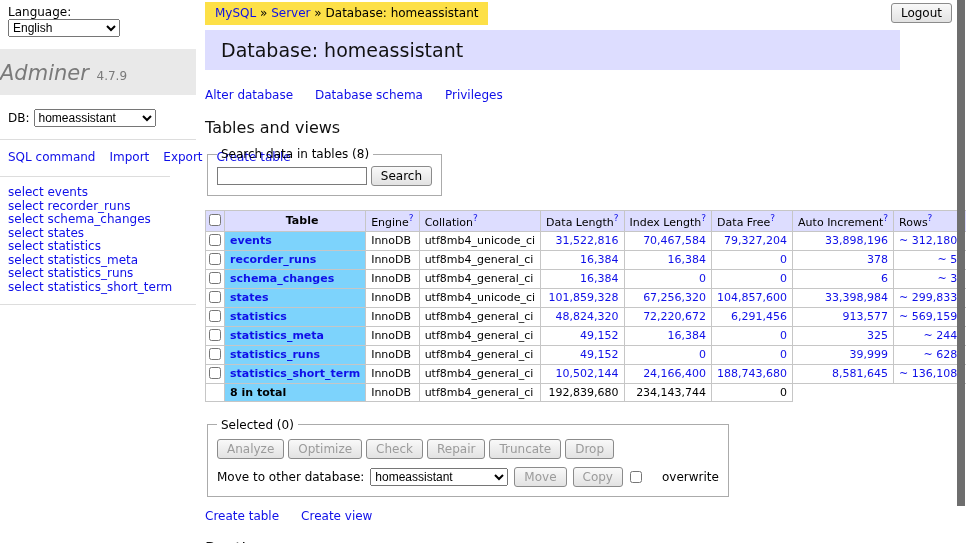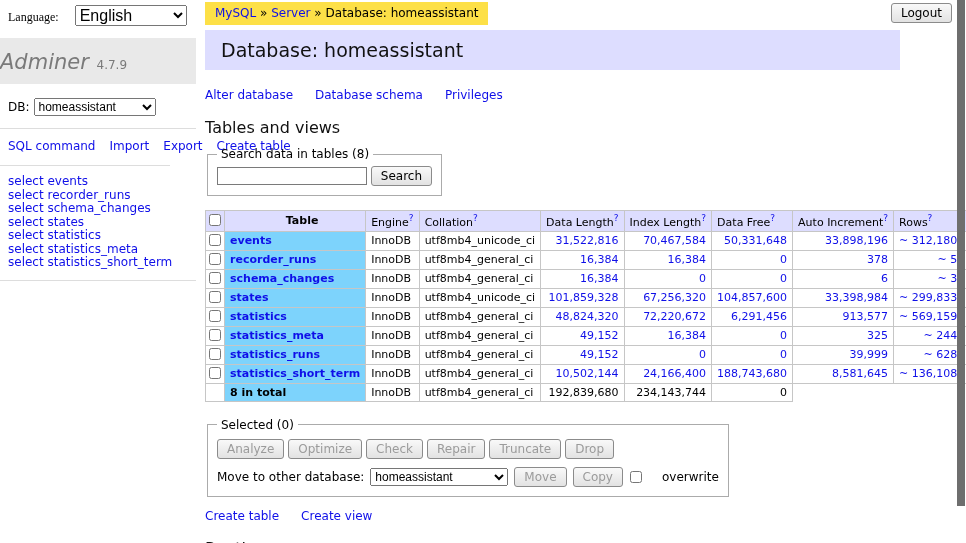--- a/index.html
+++ b/index.html
@@ -7,22 +7,22 @@
   body {
     width:966px; height:543px; overflow:hidden; position:relative;
     background:#fff; color:#000;
     font-family:"DejaVu Sans","Liberation Sans",sans-serif; font-size:12px;
   }
   a { color:#0f0fe8; text-decoration:none; cursor:pointer; }
 
   
   #sidebar { position:absolute; left:0; top:0; width:196px; }
   .lang-row { margin:5px 0 0; padding:0 0 6px 8px; }
-  .lang-row label { margin-right:16px;font-family:Liberation Serif, serif; }
-  .lang-row select { font-size:16px; width:112px; }
+  .lang-row label { margin-right:16px; }
+  .lang-row select { font-size:12px; width:112px; }
   #app-logo { background:#e9e9e9; margin:6px 0 10px; padding:9px 0; font-weight:400; }
   #app-logo .logo { font-style:italic; color:#7a7a7a; font-size:21px; }
   #app-logo .ver { color:#7a7a7a; font-size:12px; }
   .db-row { padding:4px 8px 12px; border-bottom:1px solid #ddd; }
   .db-row select { font-size:12px; width:122px; margin-left:4px; }
   .actions { margin:0; padding:9px 8px 10px; border-bottom:1px solid #ddd; width:170px; line-height:17px; }
   .actions a { margin-right:14px; white-space:nowrap; }
   ul.table-links { list-style:none; margin:0; padding:9px 8px 10px; border-bottom:1px solid #ddd; }
   ul.table-links li { line-height:13.5px; white-space:nowrap; }
 
@@ -88,20 +88,21 @@
     <span>DB:</span><select><option>homeassistant</option></select>
   </div>
   <p class="actions" id="sidebar-actions"><a>SQL command</a><a>Import</a><a>Export</a><a>Create table</a></p>
   <ul class="table-links" id="table-links">
       <li><a>select events</a></li>
       <li><a>select recorder_runs</a></li>
       <li><a>select schema_changes</a></li>
       <li><a>select states</a></li>
       <li><a>select statistics</a></li>
       <li><a>select statistics_meta</a></li>
+      <li><a>select statistics_runs</a></li>
       <li><a>select statistics_short_term</a></li>
     </ul>
 </aside>
 
 <div id="main">
   <div class="topbar">
     <span class="breadcrumb" id="breadcrumb"><a>MySQL</a> » <a>Server</a> » <span>Database: homeassistant</span></span>
   </div>
   <h2 class="page-title">Database: homeassistant</h2>
   <p class="content-links" id="db-links"><a>Alter database</a><a>Database schema</a><a>Privileges</a></p>
@@ -139,21 +140,21 @@
         </tr>
       </thead>
       <tbody>
         <tr>
           <td class="check"><input type="checkbox" style=""></td>
           <th><a class="tbl-link">events</a></th>
           <td>InnoDB</td>
           <td>utf8mb4_unicode_ci</td>
           <td class="num">31,522,816</td>
           <td class="num">70,467,584</td>
-          <td class="num">50,331,648</td>
+          <td class="num">79,327,204</td>
           <td class="num">33,898,196</td>
           <td class="num">~ 312,180</td>
           <td></td>
         </tr>
         <tr>
           <td class="check"><input type="checkbox" style=""></td>
           <th><a class="tbl-link">recorder_runs</a></th>
           <td>InnoDB</td>
           <td>utf8mb4_general_ci</td>
           <td class="num">16,384</td>

